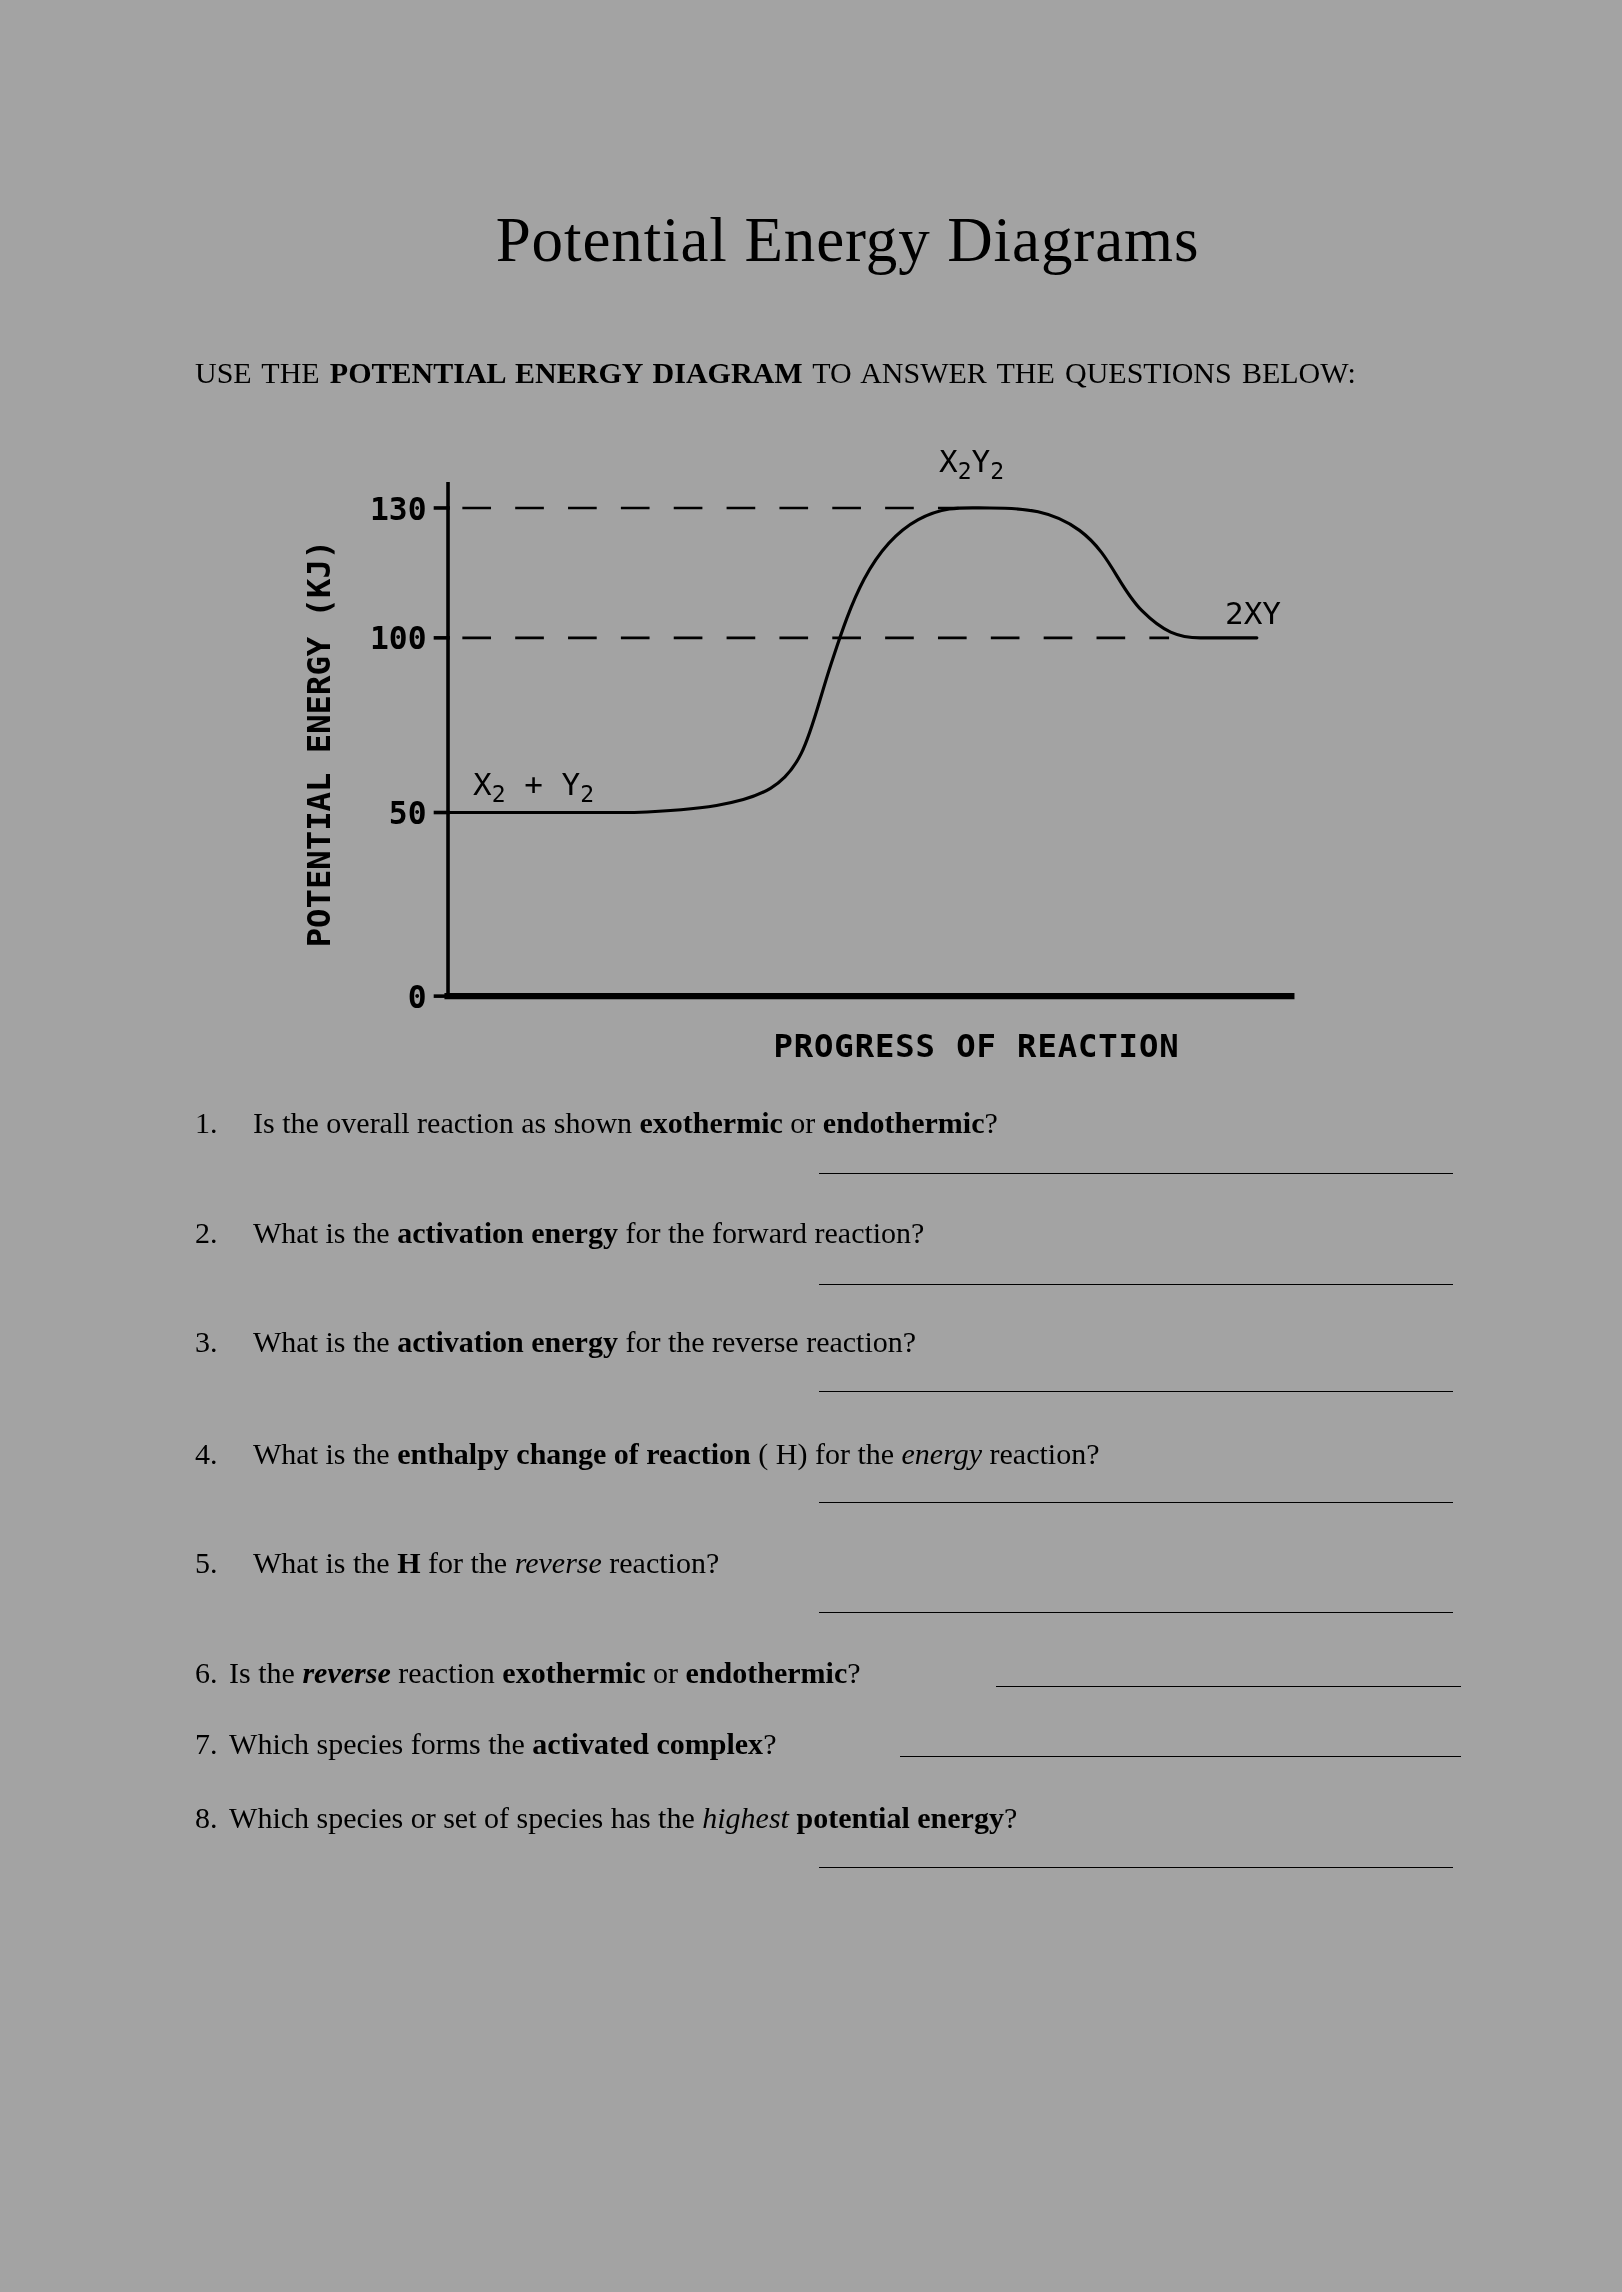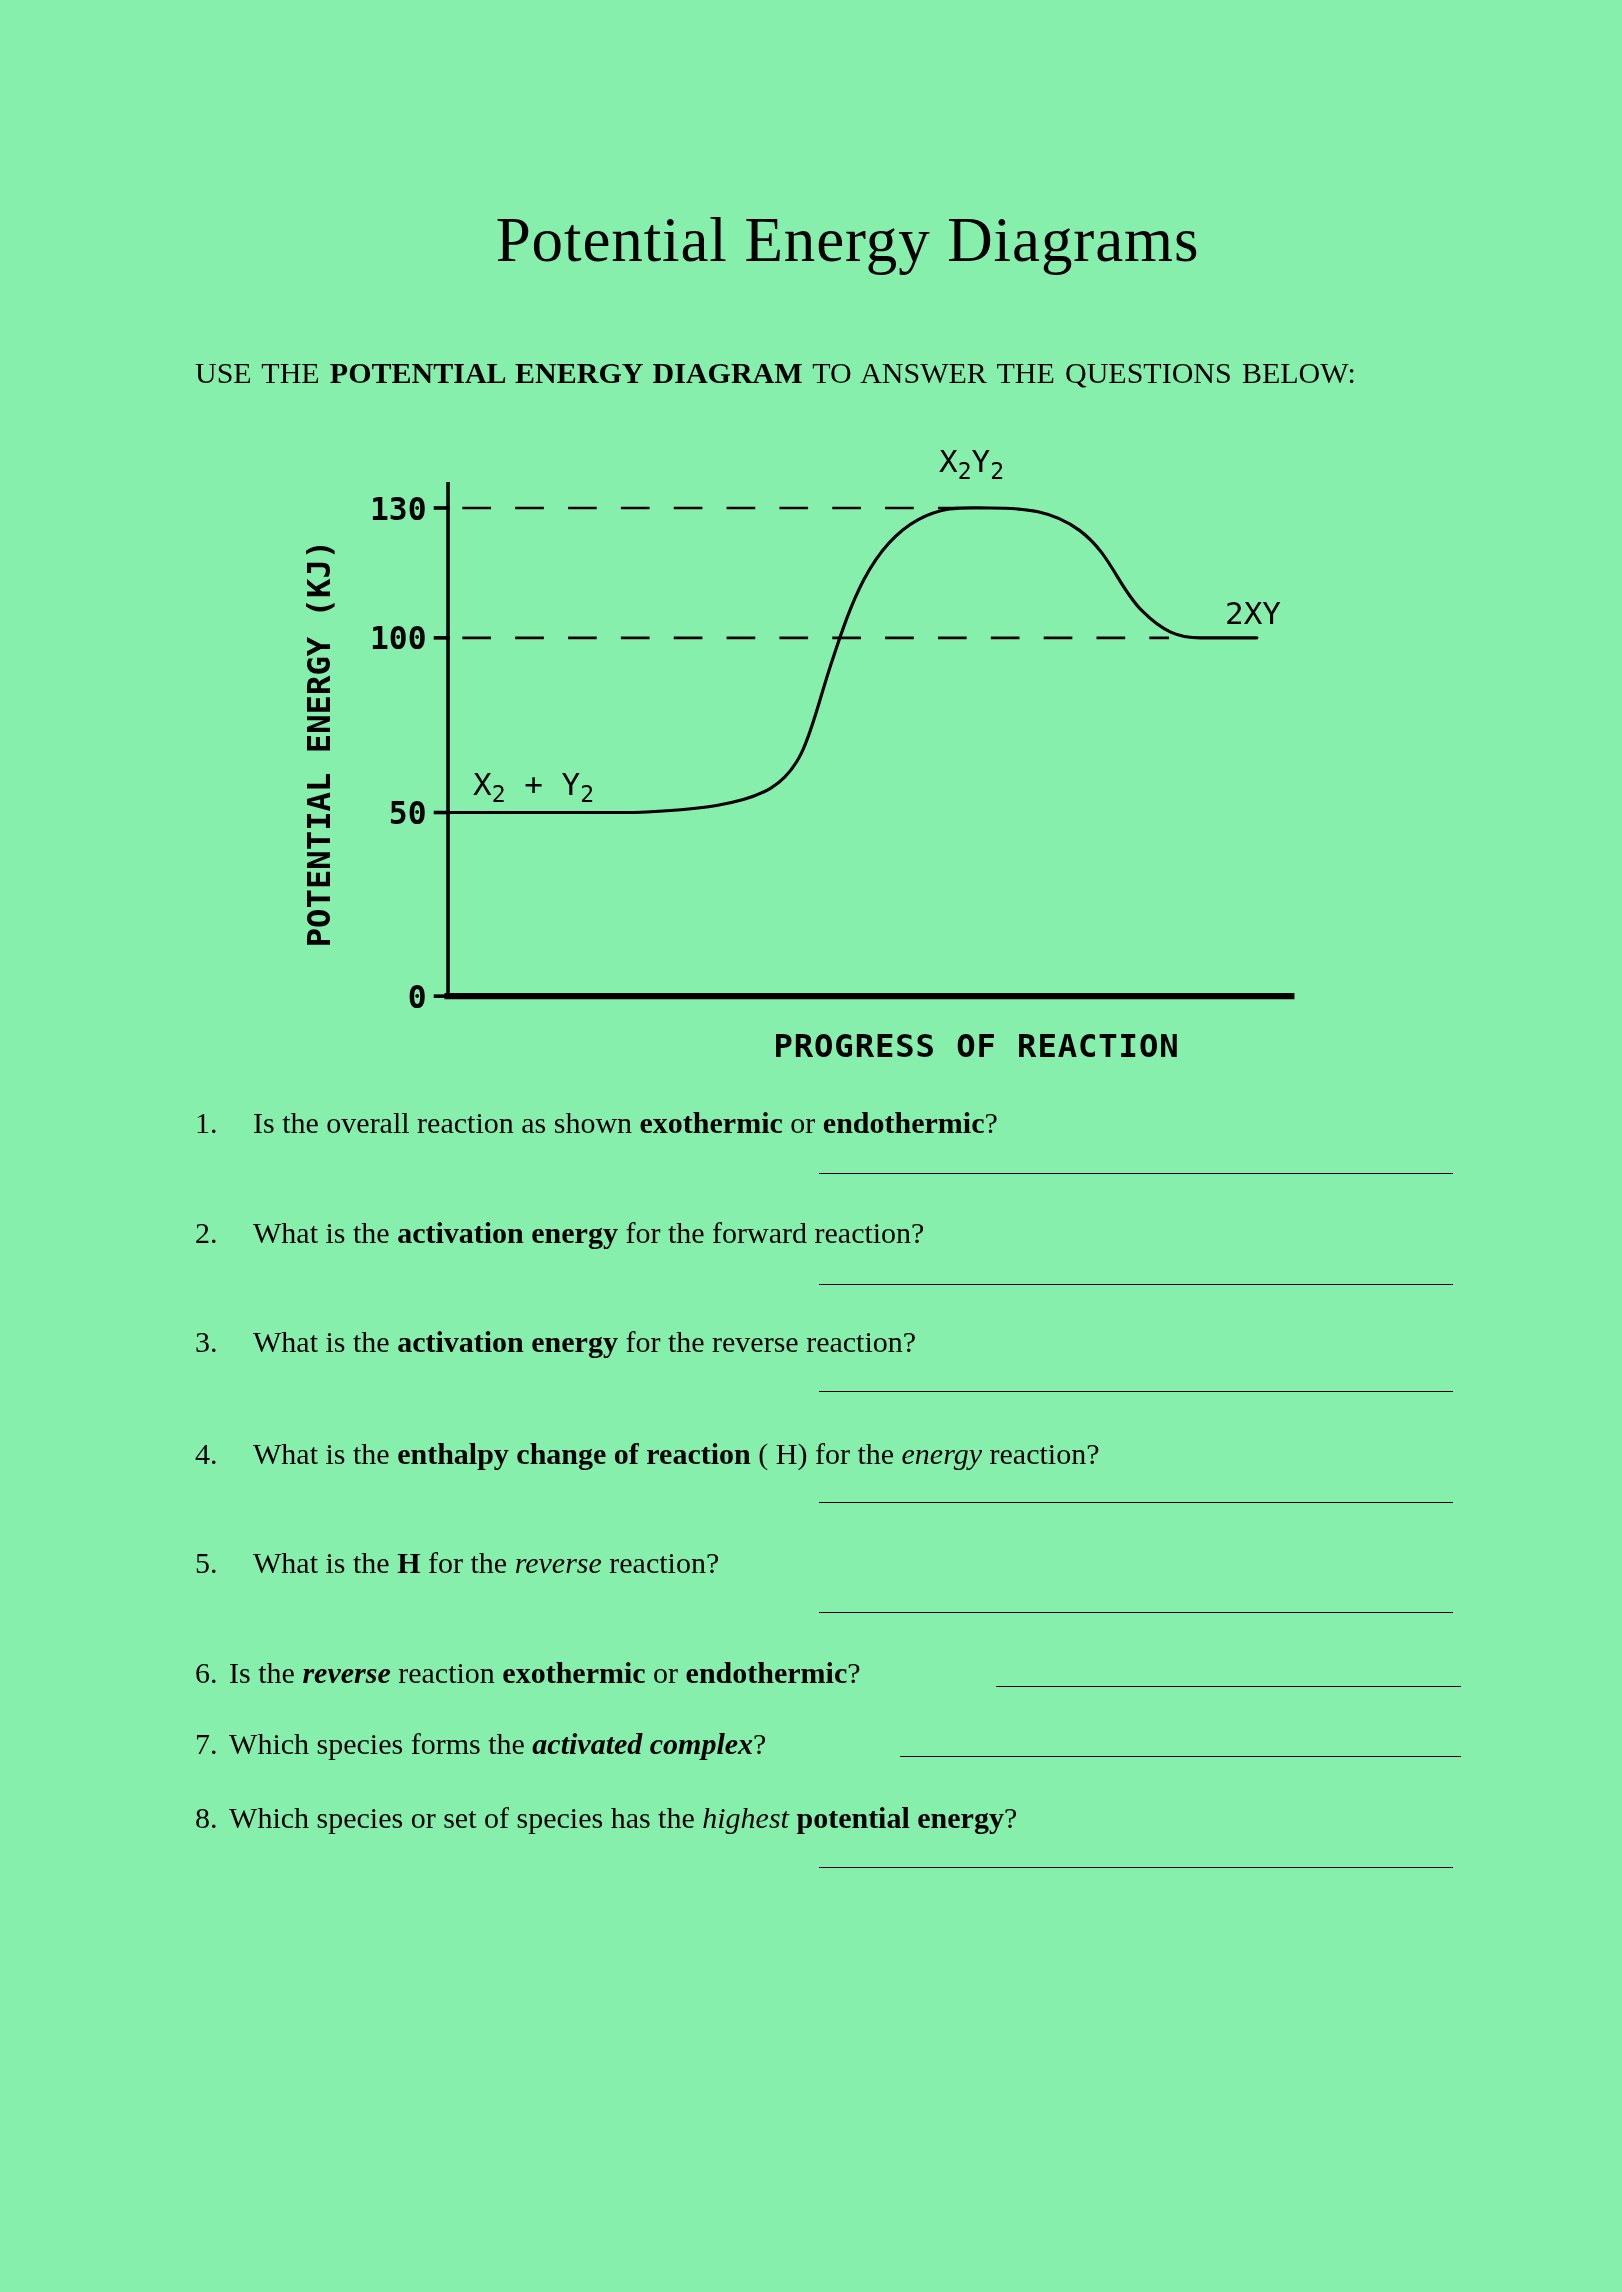--- a/index.html
+++ b/index.html
@@ -1,20 +1,20 @@
 <!DOCTYPE html>
 <html style="font-size:14.3px"><head>
 <meta charset="utf-8">
 <style>
   html, body { margin: 0; padding: 0; background: #ffffff; }
   .page {
     position: relative;
     width: 1623px;
     height: 2293px;
-    background: #86efac;
+    background: #a3a3a3;
     color: #000000;
     font-family: "Liberation Serif", serif;
     overflow: hidden;
   }
   .title {
     position: absolute;
     top: 204px;
     left: 0;
     width: 1623px;
     text-align: center;
@@ -128,21 +128,21 @@
     <span class="qnum-wide">5.</span><span class="seg"><span>What is the  </span><span style="font-weight: 700;">H</span><span> for the </span><span style="font-style: italic;">reverse</span><span>  reaction?</span></span>
   </div>
   <div class="answer-line" style="top:1585px; left:819px; width:634px;"></div>
 
   <div class="question" style="top:1656px;">
     <span class="qnum-narrow">6.</span><span class="seg"><span>Is the </span><span style="font-weight: 700; font-style: italic;">reverse</span><span> reaction </span><span style="font-weight: 700;">exothermic</span><span> or </span><span style="font-weight: 700;">endothermic</span><span>?</span></span>
   </div>
   <div class="answer-line" style="top:1659px; left:996px; width:465px;"></div>
 
   <div class="question" style="top:1727px;">
-    <span class="qnum-narrow">7.</span><span class="seg"><span>Which species forms the </span><span style="font-weight: 700; font-style: italic; margin-top: 8px;">activated complex</span><span>?</span></span>
+    <span class="qnum-narrow">7.</span><span class="seg"><span>Which species forms the </span><span style="font-weight: 700;  margin-top: 8px;">activated complex</span><span>?</span></span>
   </div>
   <div class="answer-line" style="top:1729px; left:900px; width:561px;"></div>
 
   <div class="question" style="top:1801px;">
     <span class="qnum-narrow">8.</span><span class="seg"><span>Which species or set of species has the </span><span style="font-style: italic;">highest</span><span> </span><span style="font-weight: 700;">potential energy</span><span>?</span></span>
   </div>
   <div class="answer-line" style="top:1840px; left:819px; width:634px;"></div>
 
 </div>
 

